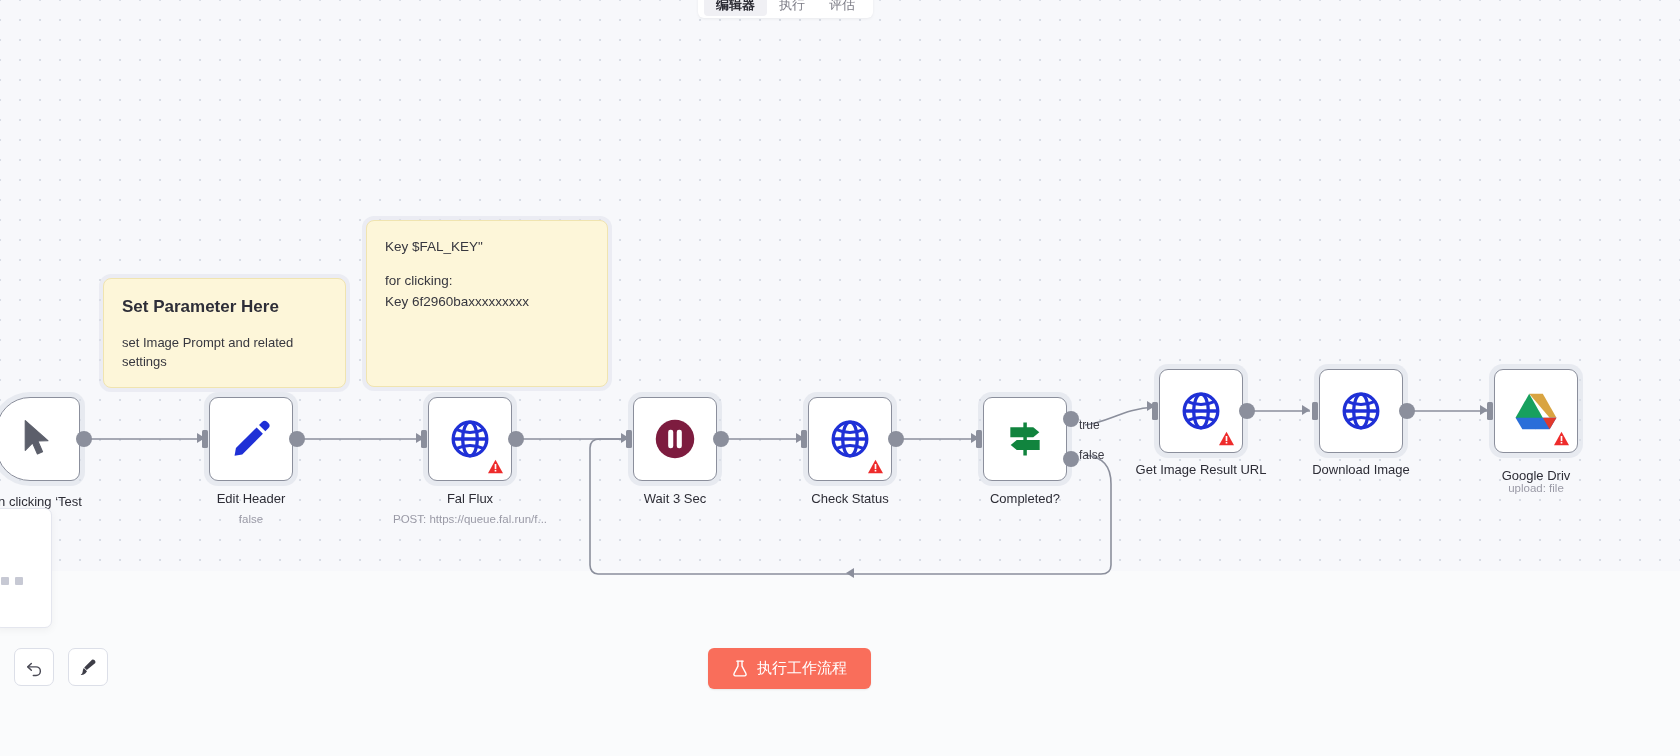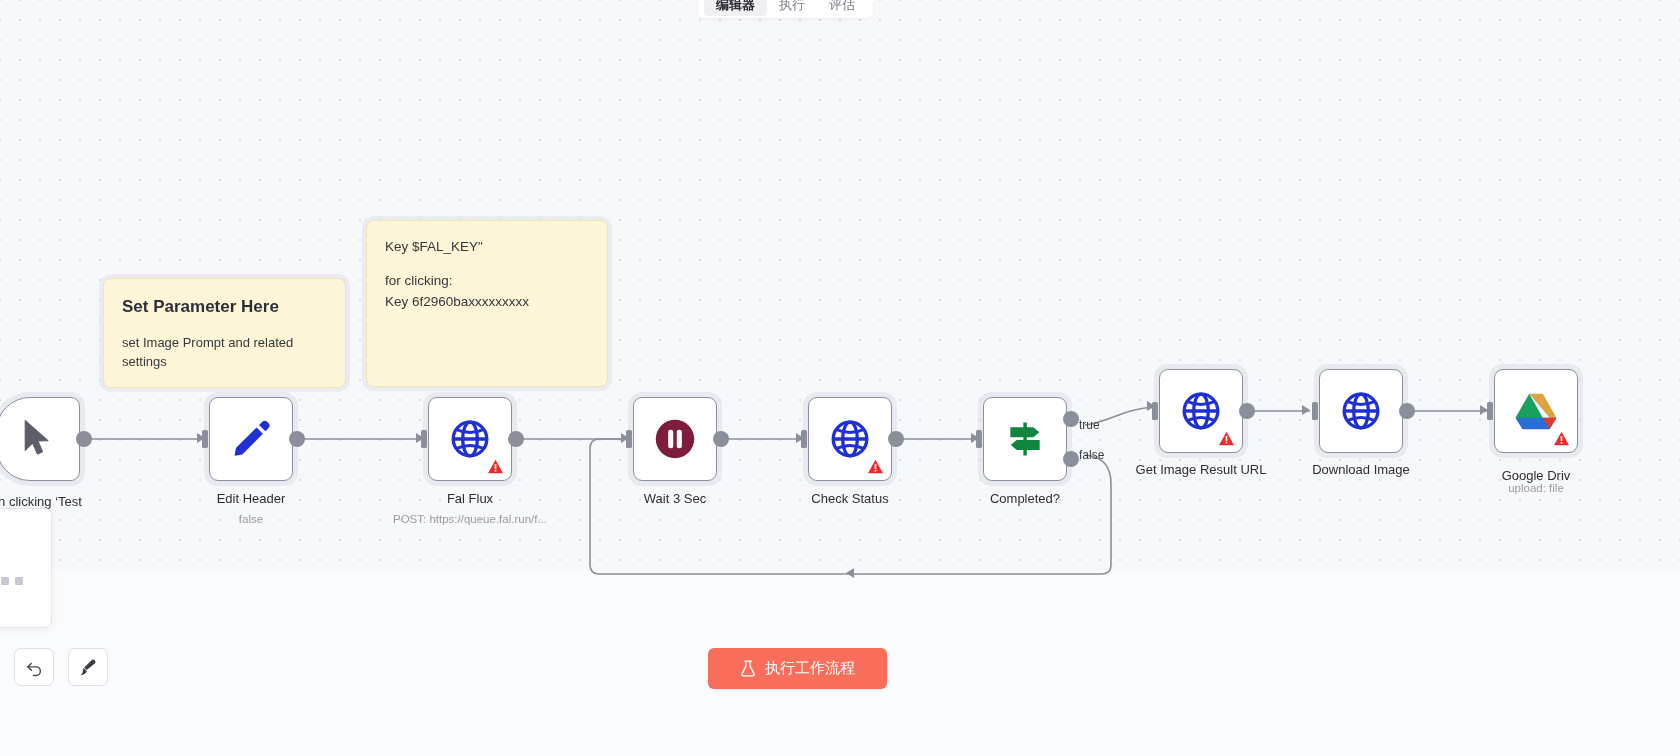--- a/index.html
+++ b/index.html
@@ -212,21 +212,21 @@
     cursor: pointer;
   }
   #btn-undo { left: 14px; top: 648px; }
   #btn-tidy { left: 68px; top: 648px; }
 
   
   #exec-btn {
     position: absolute;
     left: 708px; top: 648px;
     height: 41px;
-    padding: 0 32px;
+    padding: 0 24px;
     background: #f96e5b;
     color: #ffffff;
     border: none;
     border-radius: 6px;
     font-size: 15px;
     font-family: "Liberation Sans", "DejaVu Sans", sans-serif;
     display: flex;
     align-items: center;
     gap: 9px;
     cursor: pointer;

